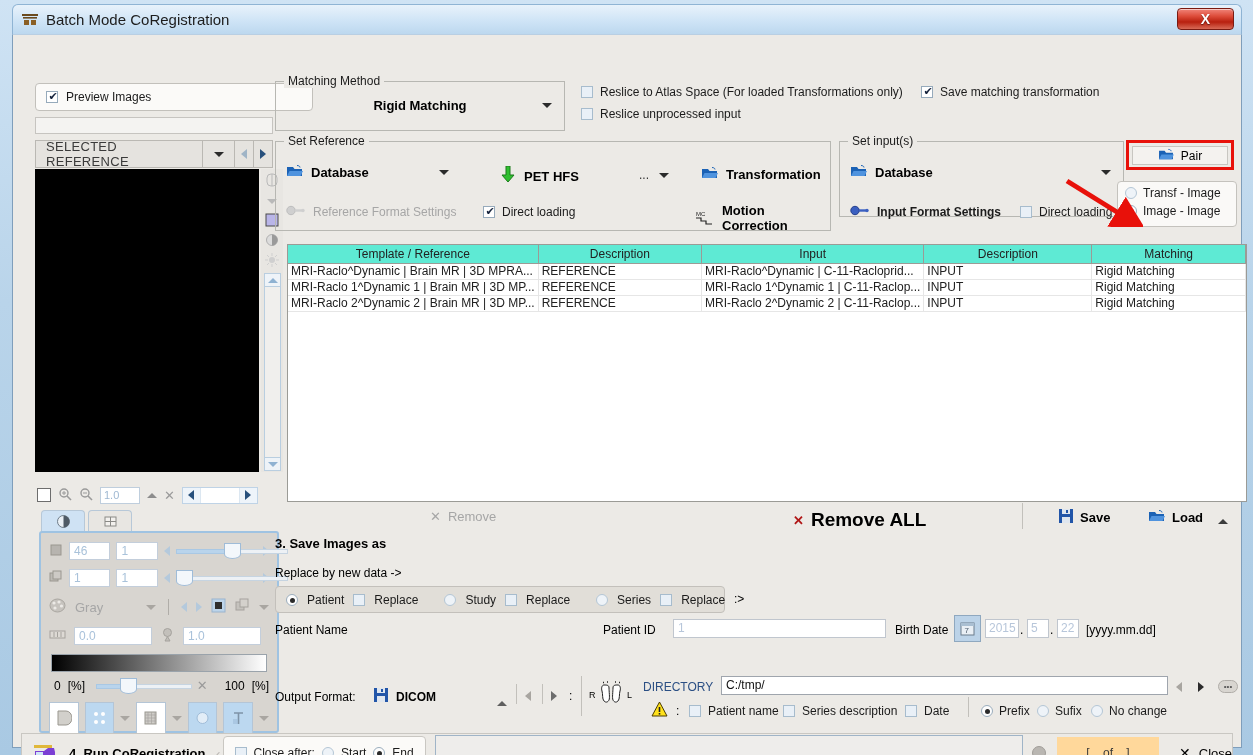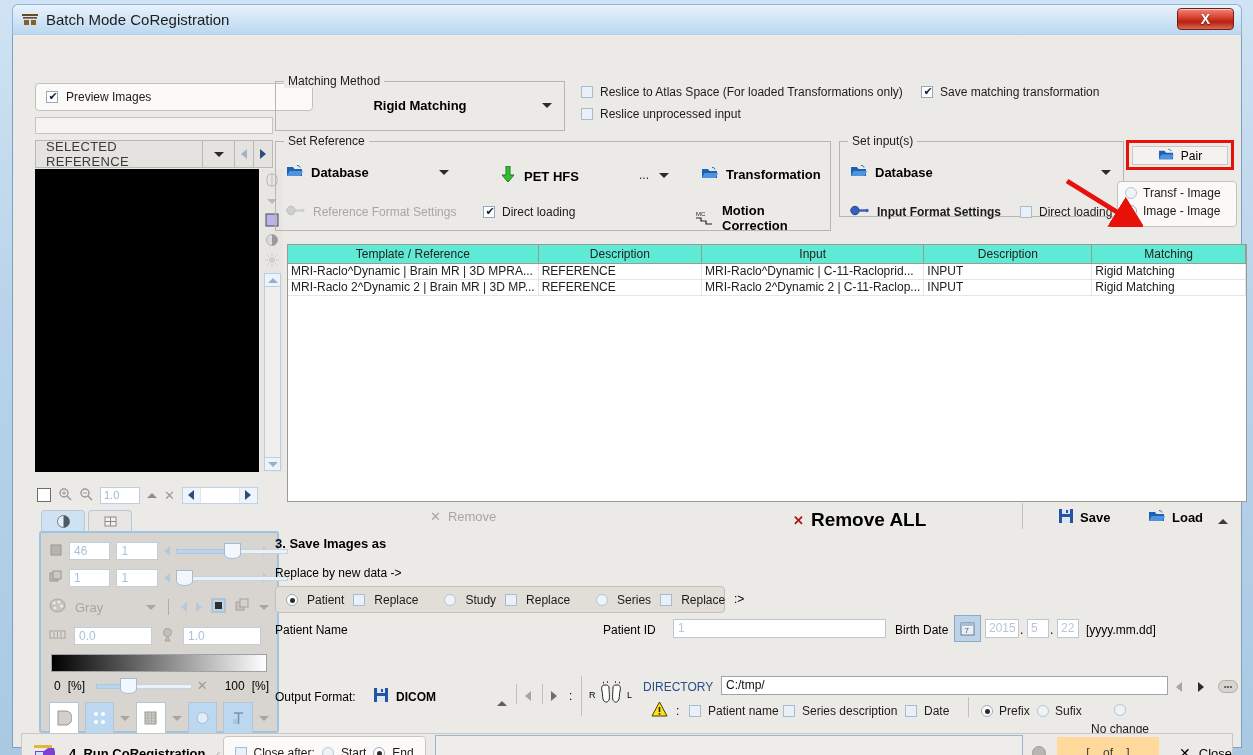--- a/index.html
+++ b/index.html
@@ -573,20 +573,27 @@
           </thead>
         <tbody>
           <tr>
             <td>MRI-Raclo^Dynamic | Brain MR | 3D MPRA...</td>
             <td>REFERENCE</td>
             <td>MRI-Raclo^Dynamic | C-11-Racloprid...</td>
             <td>INPUT</td>
             <td>Rigid Matching</td>
           </tr>
           <tr>
+            <td>MRI-Raclo 1^Dynamic 1 | Brain MR | 3D MP...</td>
+            <td>REFERENCE</td>
+            <td>MRI-Raclo 1^Dynamic 1 | C-11-Raclop...</td>
+            <td>INPUT</td>
+            <td>Rigid Matching</td>
+          </tr>
+          <tr>
             <td>MRI-Raclo 2^Dynamic 2 | Brain MR | 3D MP...</td>
             <td>REFERENCE</td>
             <td>MRI-Raclo 2^Dynamic 2 | C-11-Raclop...</td>
             <td>INPUT</td>
             <td>Rigid Matching</td>
           </tr>
         </tbody>
       </table>
     </div>
 
@@ -733,21 +740,21 @@
     <div style="position:absolute; left:955px; top:662px; width:1px; height:20px; background:#c2c0bb;"></div>
 
     <div style="position:absolute; left:968px; top:669px; display:flex; align-items:center; gap:6px;">
       <span class="radio sel"></span>
       <span class="lbl">Prefix</span>
     </div>
     <div style="position:absolute; left:1024px; top:669px; display:flex; align-items:center; gap:6px;">
       <span class="radio light"></span>
       <span class="lbl">Sufix</span>
     </div>
-    <div style="position:absolute; left:1078px; top:669px; display:flex; align-items:center; gap:6px;flex-direction:column;">
+    <div style="position:absolute; left:1078px; top:669px; display:flex; align-items:center; gap:6px;">
       <span class="radio light"></span>
       <span class="lbl">No change</span>
     </div>
 
     <div class="botbar">
       <span style="margin-left:10px; display:flex; align-items:center;">
         <svg width="28" height="19" viewBox="0 0 28 19">
           <rect x="2" y="1" width="18" height="3" fill="#e0b83a"></rect>
           <path d="M3 7h9l4-3h6l1 4v4H3z" fill="#7b3fd4"></path>
           <rect x="4" y="8" width="7" height="3" fill="#cfe4f6"></rect>

